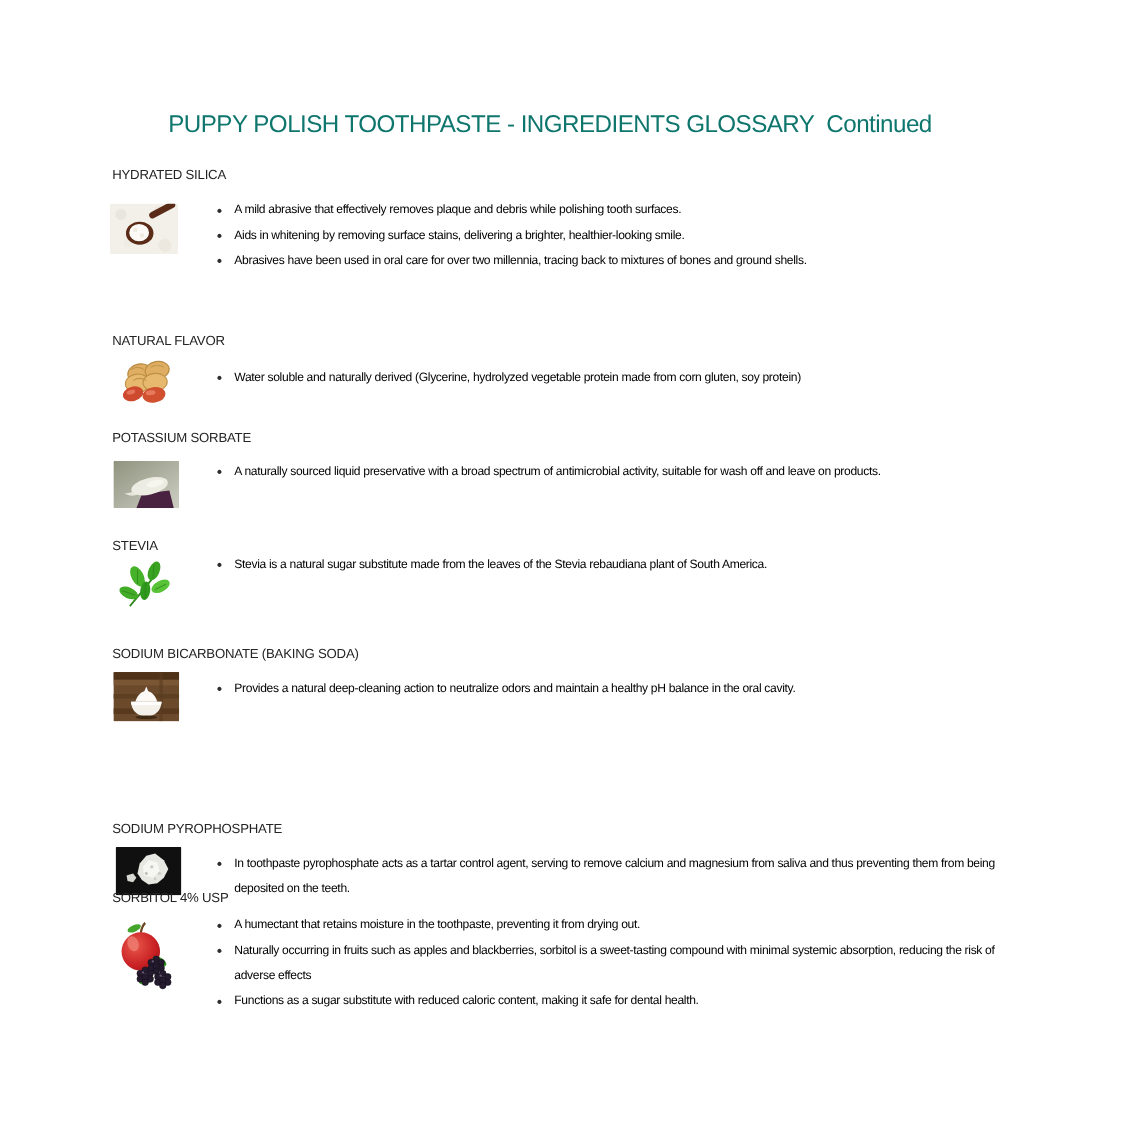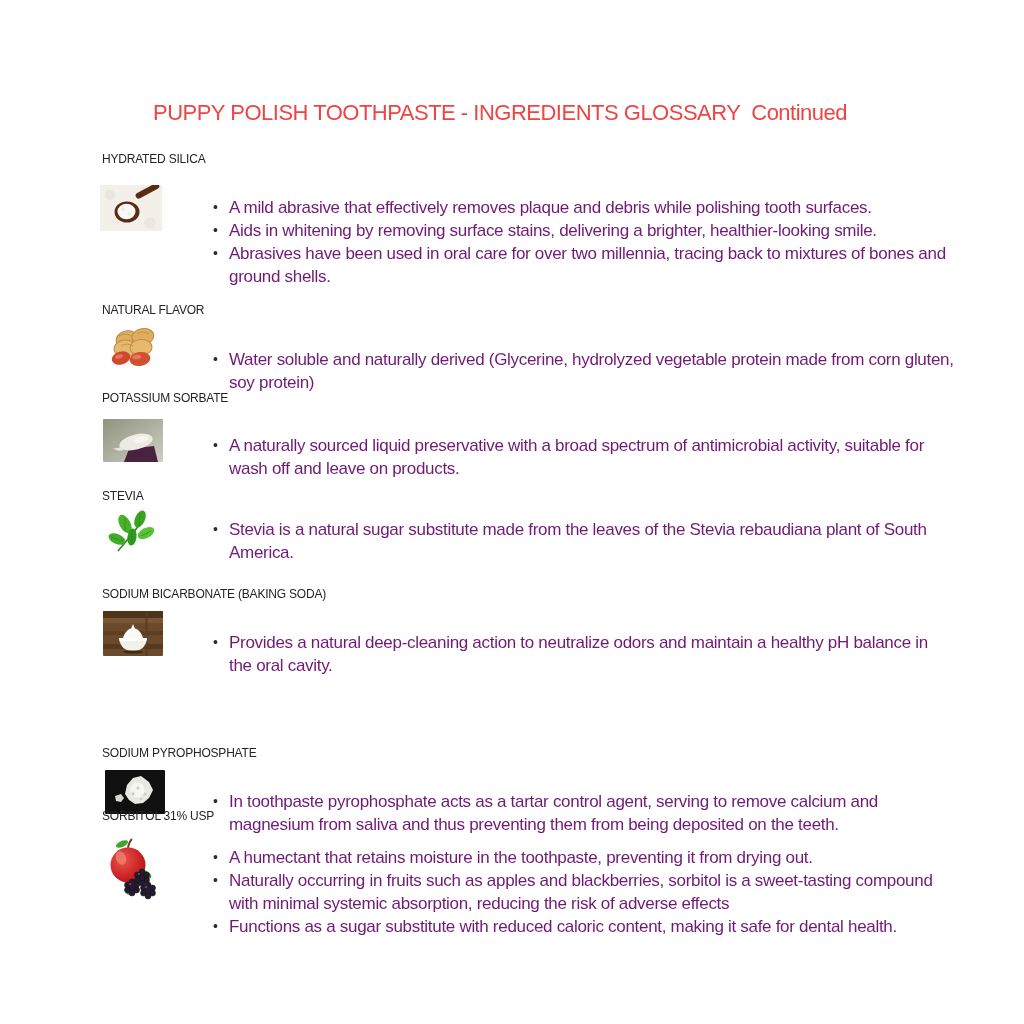--- a/index.html
+++ b/index.html
@@ -3,32 +3,32 @@
 <meta charset="utf-8">
 <style>
   html,body{margin:0;padding:0;background:#ffffff;}
   .page{
     position:relative;width:1024px;height:1024px;background:#ffffff;overflow:hidden;
     font-family:"Liberation Sans",sans-serif;color:#2d2d2d;
   }
   .title{
     position:absolute;top:100px;left:0;width:1000px;margin:0;
     text-align:center;font-size:22px;font-weight:400;letter-spacing:-0.5px;
-    color:#ef4444;white-space:pre;
+    color:#0f766e;white-space:pre;
   }
   .sec{position:absolute;left:102px;width:860px;}
   .sec h2{
     margin:0;font-size:12px;font-weight:400;letter-spacing:-0.2px;
     line-height:18px;color:#242424;white-space:pre;
   }
   .icon{position:absolute;overflow:hidden;border-radius:1px;}
   .icon svg{display:block;}
   ul.bullets{
-    position:absolute;left:94px;margin:16px;padding:0;list-style:none;
-    width:742px;font-size:17px;letter-spacing:-0.3px;line-height:23px;color:#701a75;
+    position:absolute;left:94px;margin:0;padding:0;list-style:none;
+    width:742px;font-size:11px;letter-spacing:-0.3px;line-height:23px;color:#000000;
   }
   ul.bullets li{position:relative;padding-left:17px;}
   ul.bullets li::before{content:"\2022";position:absolute;left:1px;top:0;font-size:14px;color:#2d2d2d;}
   
   .s1{top:150px;} .s1 .icon{left:-2px;top:35px;} .s1 .bullets{top:30px;}
   .s2{top:301px;} .s2 .icon{left:1px;top:21px;}  .s2 .bullets{top:31px;}
   .s3{top:389px;} .s3 .icon{left:1px;top:30px;}  .s3 .bullets{top:29px;}
   .s4{top:487px;} .s4 .icon{left:2px;top:20px;}  .s4 .bullets{top:15px;}
   .s5{top:585px;} .s5 .icon{left:1px;top:26px;}  .s5 .bullets{top:30px;}
   .s6{top:744px;} .s6 .icon{left:3px;top:26px;}  .s6 .bullets{top:30px;}
@@ -165,21 +165,21 @@
         <circle cx="28" cy="24" r="1.4" fill="#c2c2bb"></circle>
           <circle cx="36" cy="29" r="1.2" fill="#cccdc5"></circle>
       </svg>
     </div>
     <ul class="bullets">
       <li>In toothpaste pyrophosphate acts as a tartar control agent, serving to remove calcium and magnesium from saliva and thus preventing them from being deposited on the teeth.</li>
     </ul>
   </section>
 
   <section class="sec s7">
-    <h2>SORBITOL 31% USP</h2>
+    <h2>SORBITOL 4% USP</h2>
     <div class="icon">
       <svg width="60" height="66" viewBox="0 0 60 66">
         <rect width="60" height="66" fill="#ffffff"></rect>
         <defs>
           <radialGradient id="appleg" cx="0.35" cy="0.35" r="0.9">
             <stop offset="0" stop-color="#e8574a"></stop>
               <stop offset="0.6" stop-color="#c81f23"></stop>
               <stop offset="1" stop-color="#8f1118"></stop>
           </radialGradient>
         </defs>

